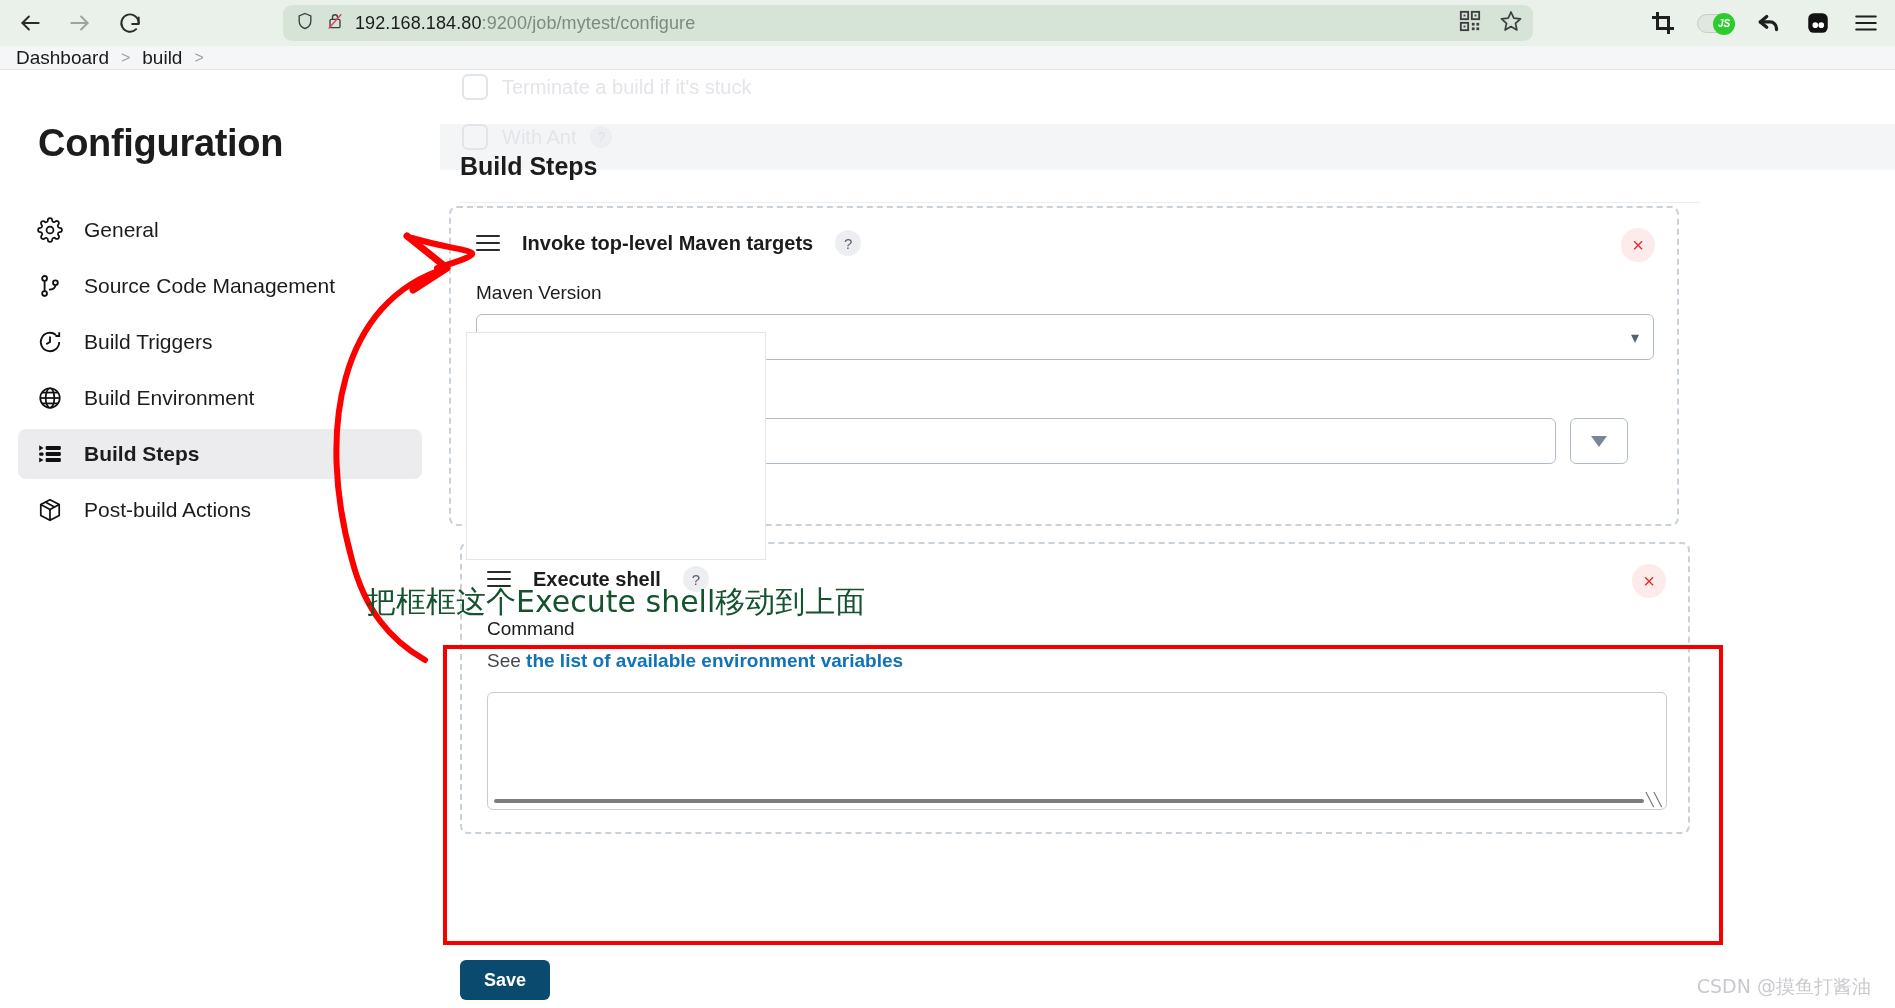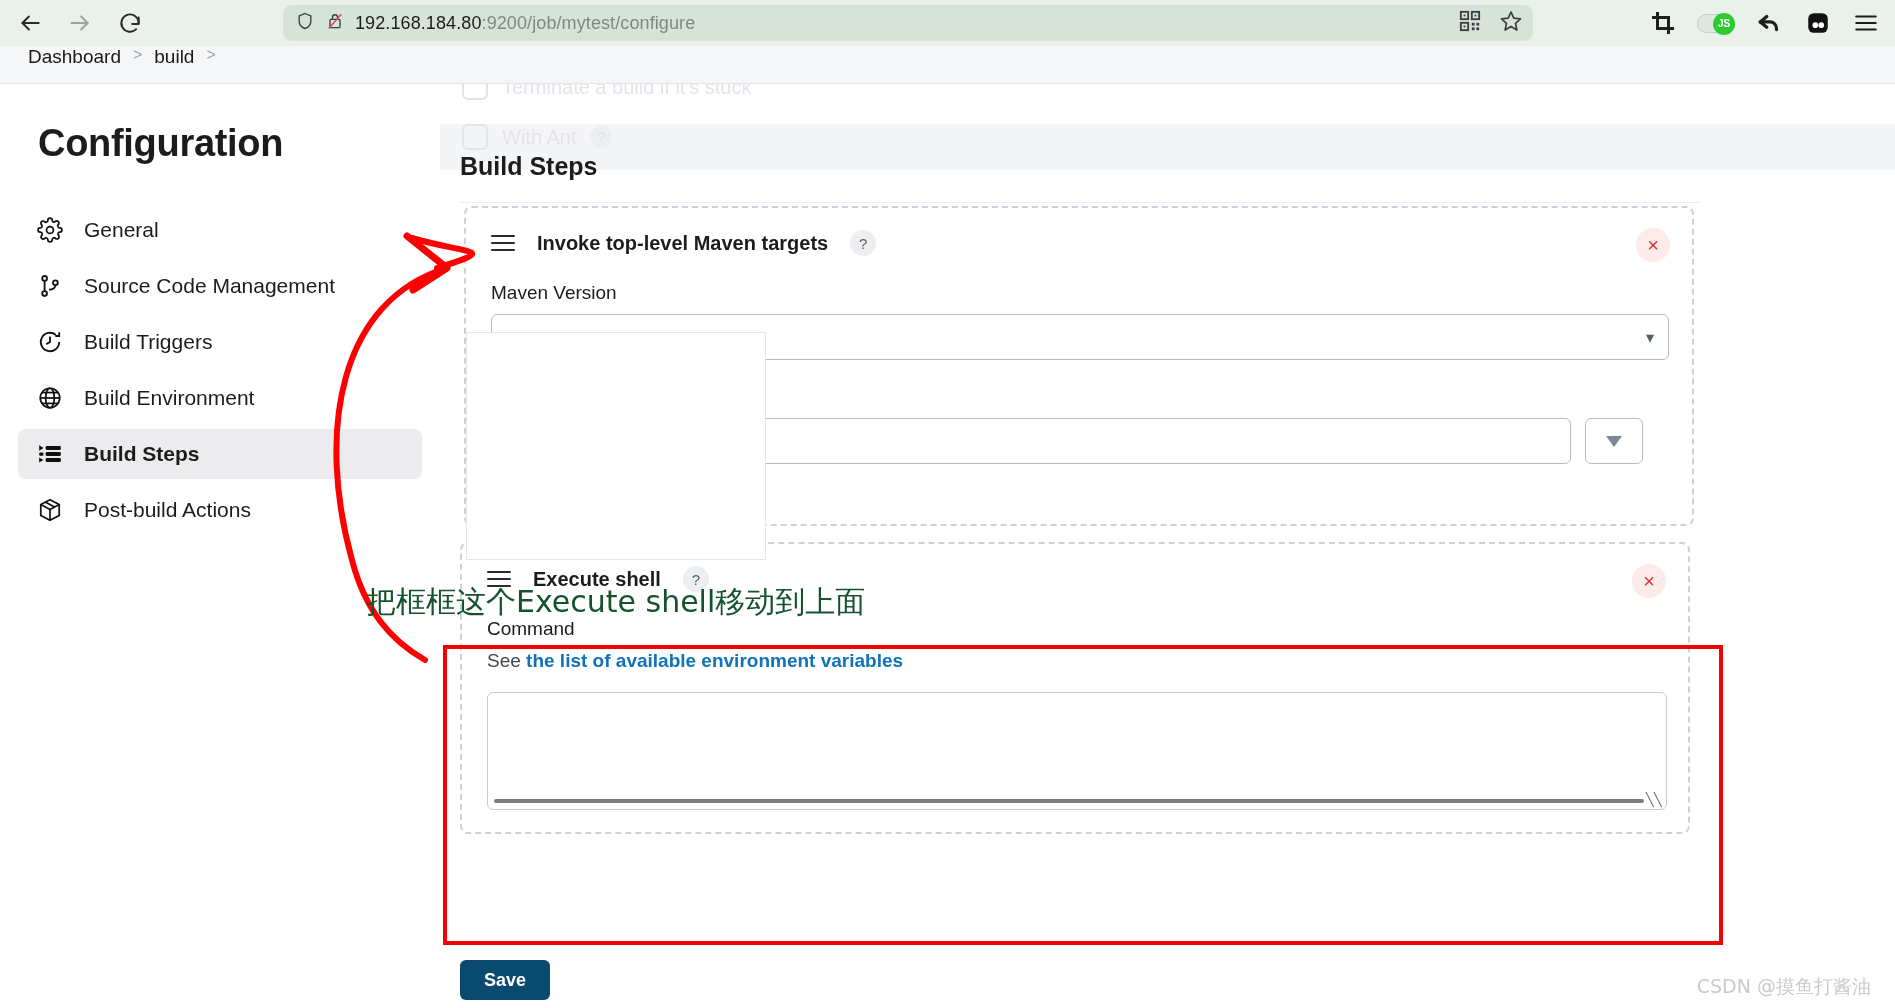--- a/index.html
+++ b/index.html
@@ -50,38 +50,38 @@
     position: absolute; right: 8px; top: 0; height: 46px;
     display: flex; align-items: center; gap: 22px;
     padding-right: 8px;
   }
   .chrome-icon { display: flex; align-items: center; justify-content: center; }
 
   
   #js-toggle {
     width: 38px; height: 19px; border-radius: 10px;
     background: #dfe7e0; border: 1px solid #c3cfc4;
-    position: relative; display: inline-block;
+    position: relative; display: inline-block; font-style: italic;
   }
   #js-toggle .knob {
     position: absolute; right: -1px; top: -2px;
     width: 22px; height: 22px; border-radius: 50%;
     background: #2ecb2e; color: #fff;
     font-size: 10px; font-weight: bold;
     display: flex; align-items: center; justify-content: center;
   }
 
   
   #breadcrumb-bar {
     position: absolute; top: 46px; left: 0;
-    width: 1895px; height: 38px;
+    width: 1895px; height: 24px;
     background: rgba(244,245,247,0.93);
     border-bottom: 1px solid #e3e5e8;
-    display: flex; align-items: flex-start;
-    padding-left: 28px;
+    display: flex; align-items: center;
+    padding-left: 16px;
     z-index: 40;
   }
   .crumb { font-size: 19px; color: #1a1a1a; margin-right: 12px; }
   .crumb-sep { font-size: 16px; color: #9aa0a6; margin-right: 12px; }
 
   
   #page {
     position: absolute; top: 84px; left: 0;
     width: 1895px; height: 924px;
     background: #ffffff;
@@ -143,21 +143,21 @@
     position: absolute; left: 20px; top: 68px;
     font-size: 25px; font-weight: bold; color: #1c1c1c;
   }
 
   .step-panel {
     position: absolute;
     border: 2px dashed #c9d1d9;
     border-radius: 8px;
     background: #ffffff;
   }
-  #panel-maven { left: 24px; top: 122px; width: 1230px; height: 320px; }
+  #panel-maven { left: 9px; top: 122px; width: 1230px; height: 320px; }
   #panel-shell { left: 20px; top: 458px; width: 1230px; height: 292px; }
 
   .panel-head {
     display: flex; align-items: center; gap: 22px;
     padding: 22px 0 0 25px;
   }
   .drag-handle {
     width: 24px; height: 16px;
     display: flex; flex-direction: column; justify-content: space-between;
     cursor: grab;

